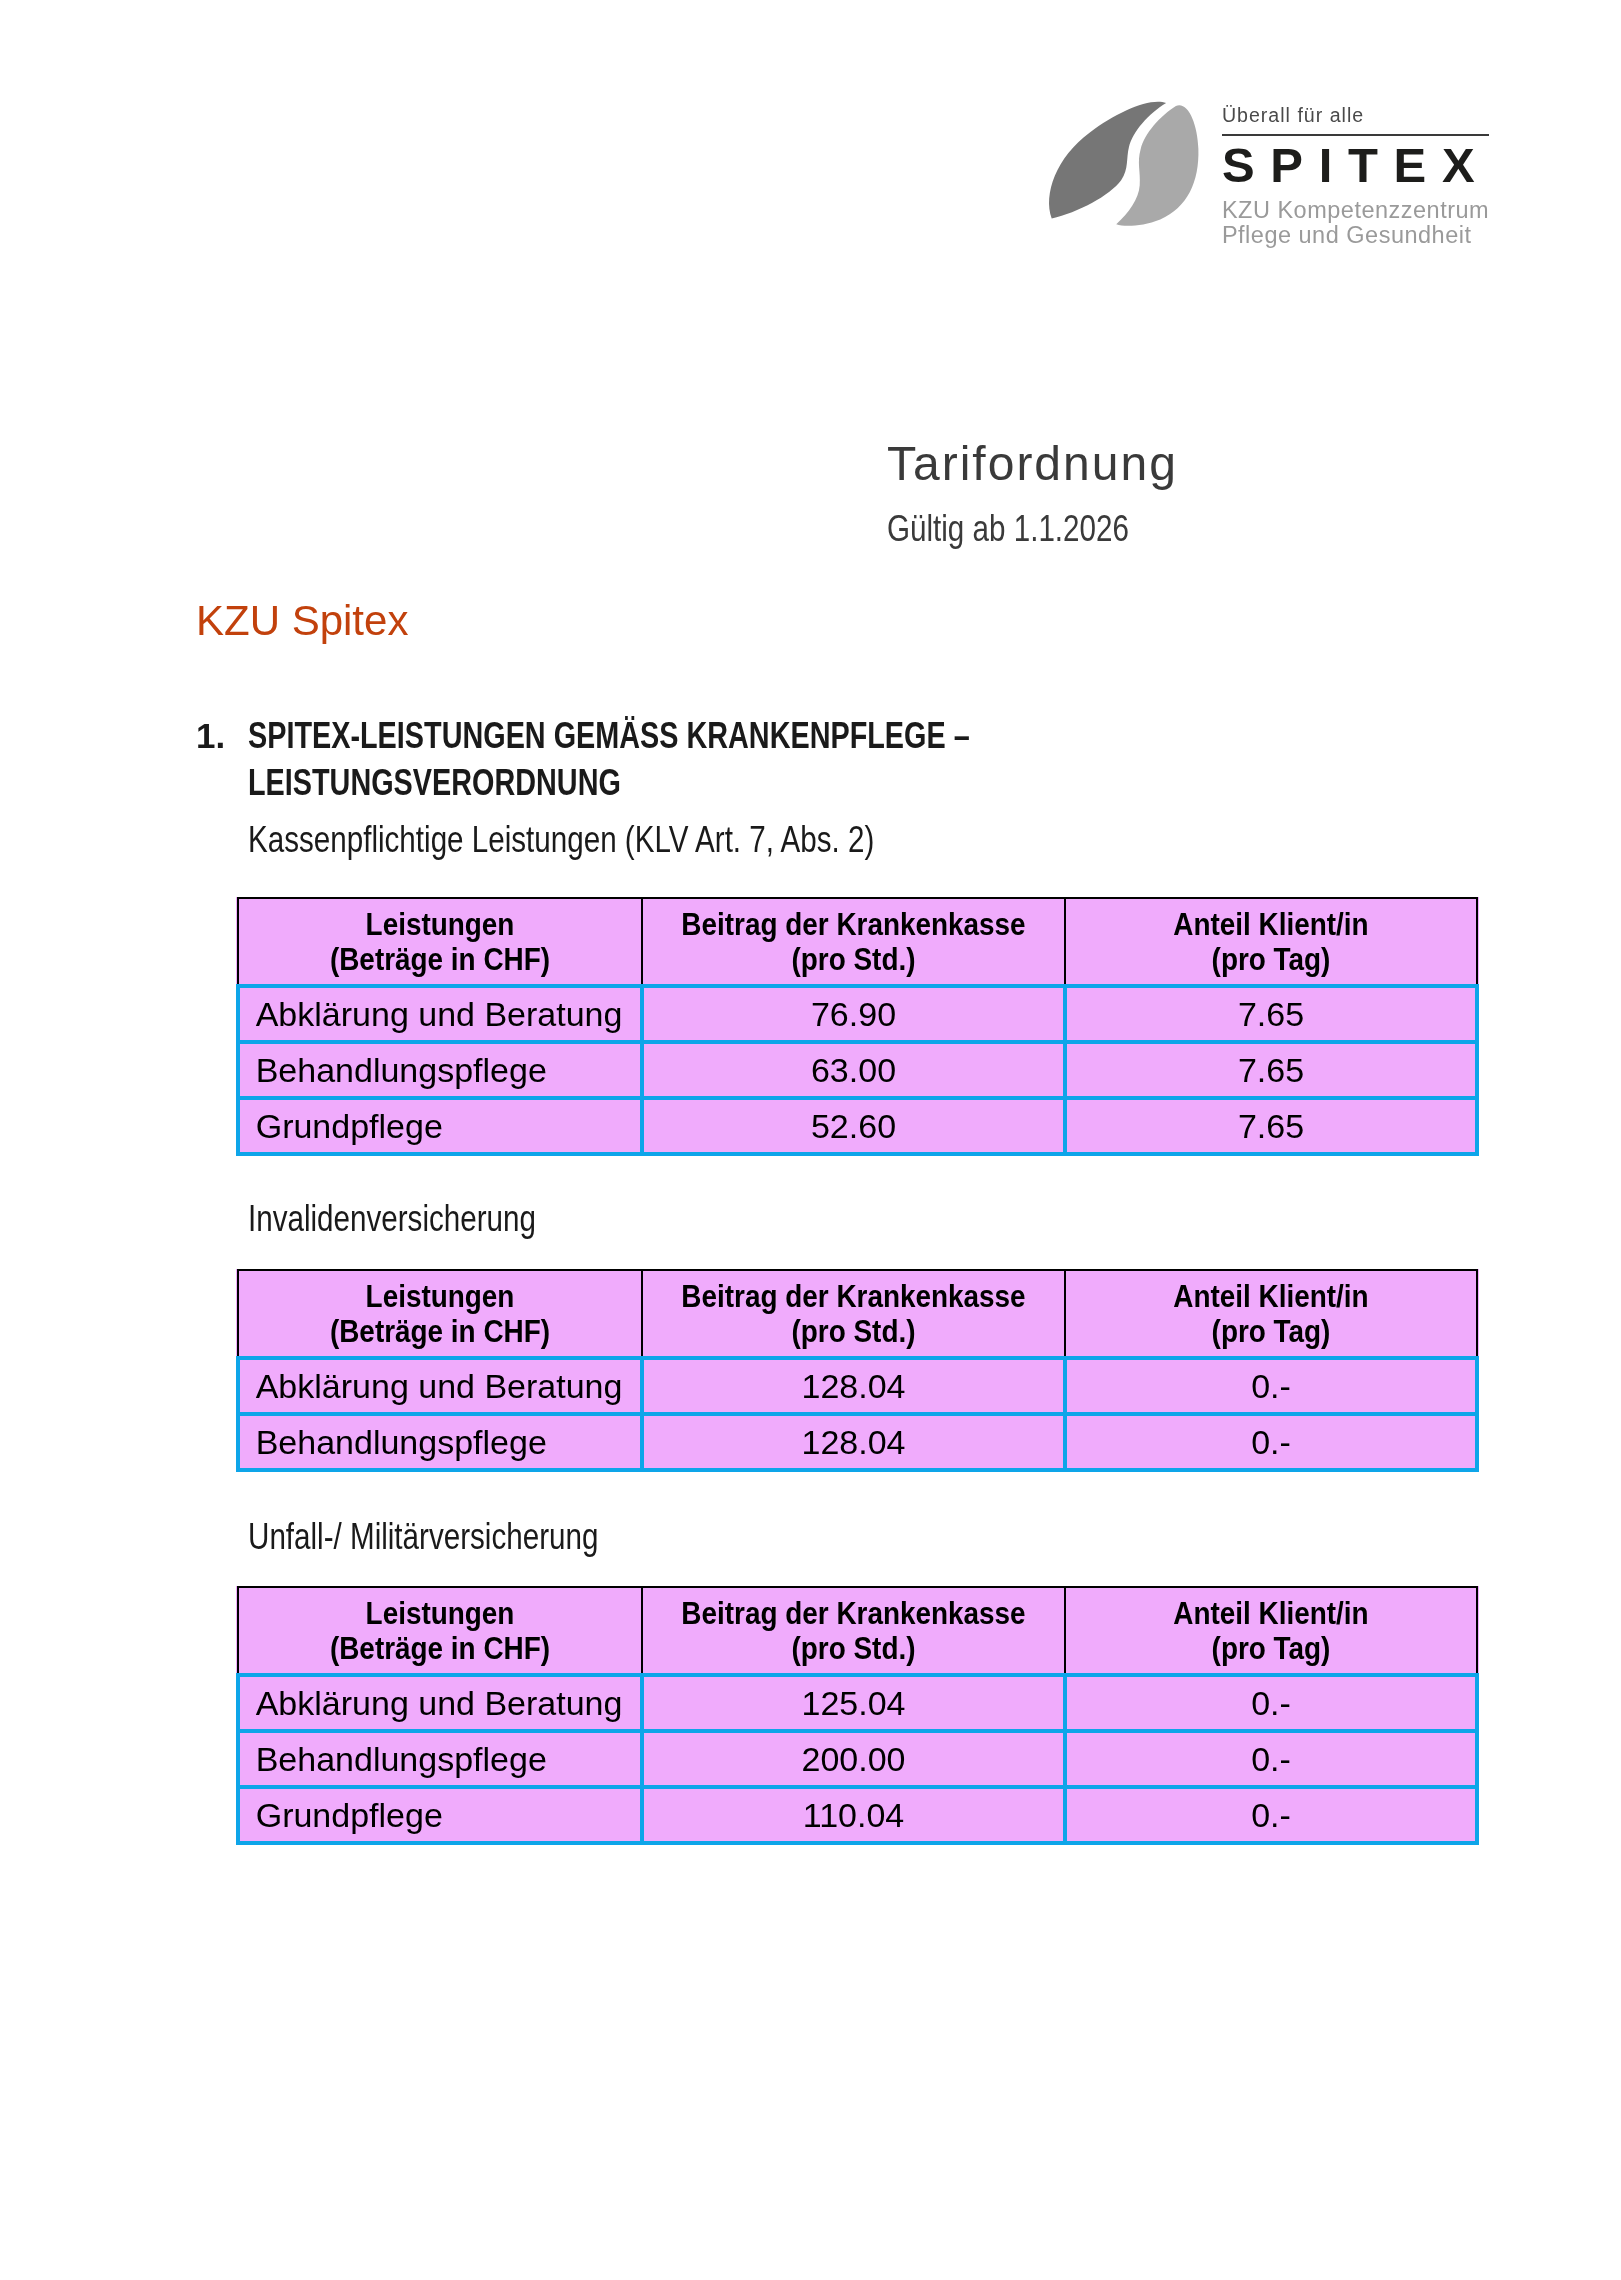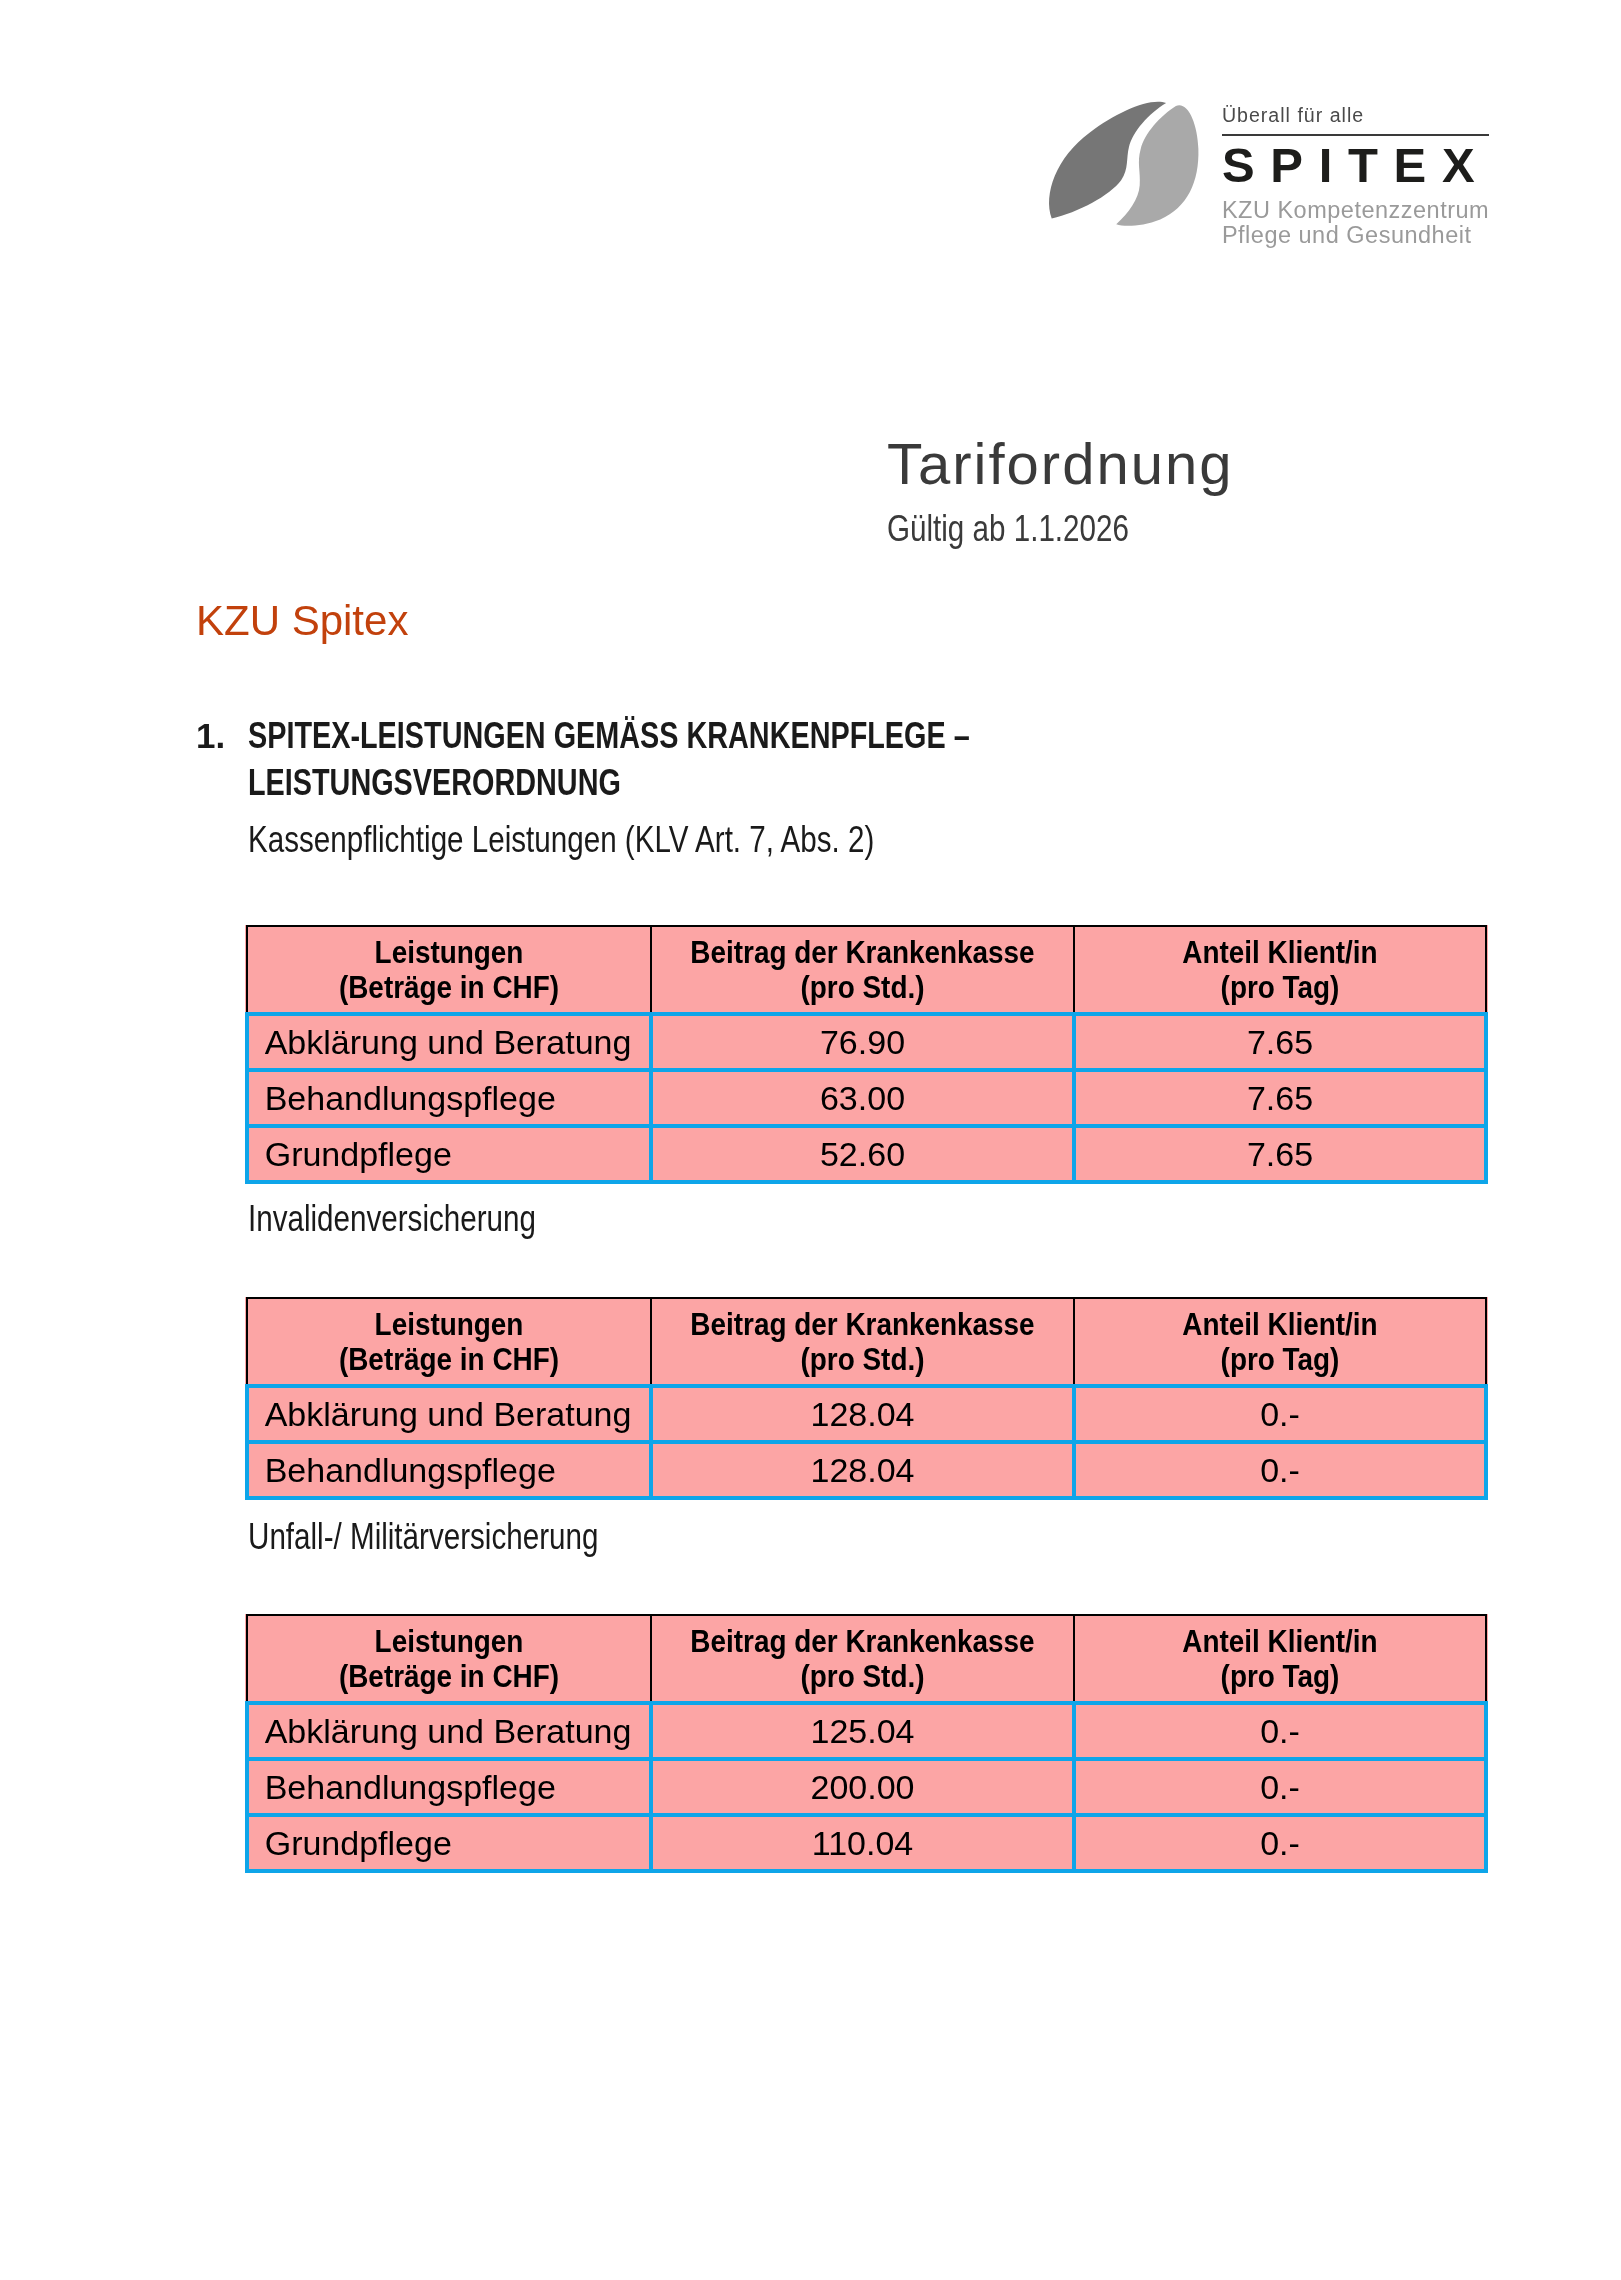--- a/index.html
+++ b/index.html
@@ -12,35 +12,35 @@
   .logo{position:absolute;left:1039px;top:88px;display:flex;}
   .leaf{width:176px;height:167px;flex:0 0 auto;}
   .logo-text{margin-left:6.9px;padding-top:15.7px;width:284px;}
   .tagline{font-size:19.6px;color:#4a4a4a;letter-spacing:1px;white-space:nowrap;}
   .logo-rule{width:267px;border:none;border-top:2px solid #3a3a3a;margin:6.9px 0 5.9px 0;}
   .brand{font-size:49px;font-weight:bold;letter-spacing:15.7px;color:#1d1d1b;line-height:1.02;white-space:nowrap;}
   .org{font-size:23.5px;color:#9a9a9a;line-height:24.5px;letter-spacing:0.5px;margin-top:6.9px;white-space:nowrap;}
 
   
   .title-block{position:absolute;left:887px;top:427px;}
-  .doc-title{font-size:58px;line-height:73px;letter-spacing:2px;color:#3a3a3a;white-space:nowrap;}
+  .doc-title{font-size:48px;line-height:73px;letter-spacing:2px;color:#3a3a3a;white-space:nowrap;}
   .doc-validity{font-size:37px;color:#3a3a3a;margin-top:7.8px;transform:scaleX(.8);transform-origin:left top;white-space:nowrap;}
 
   
   .kzu{position:absolute;left:196px;top:597px;font-size:42px;color:#c2410c;white-space:nowrap;}
   .section{position:absolute;left:196px;top:712px;display:flex;color:#1a1a1a;}
   .section-no{width:52px;font-size:35px;font-weight:bold;line-height:47px;}
   .section-title{font-size:36px;font-weight:bold;line-height:47px;transform:scaleX(.8);transform-origin:left top;white-space:nowrap;}
   .subhead{position:absolute;left:248px;font-size:37px;color:#1a1a1a;transform:scaleX(.8);transform-origin:left top;white-space:nowrap;}
   #sub1{top:819px}
   #sub2{top:1198px}
   #sub3{top:1516px}
 
   
-  table.tbl{position:absolute;left:245px;border-collapse:collapse;table-layout:fixed;background:#fca5a5;margin-top:28px;}
+  table.tbl{position:absolute;left:236px;border-collapse:collapse;table-layout:fixed;background:#f0abfc;}
   #t1{top:897px}
   #t2{top:1269px}
   #t3{top:1586px}
   .tbl col.c1{width:404px}
   .tbl col.c2{width:423px}
   .tbl col.c3{width:412px}
   .tbl th{
     border:2px solid #000;border-bottom:2.9px solid #000;
     height:85px;padding:0;text-align:center;vertical-align:middle;
     font-size:31px;font-weight:bold;color:#000;

